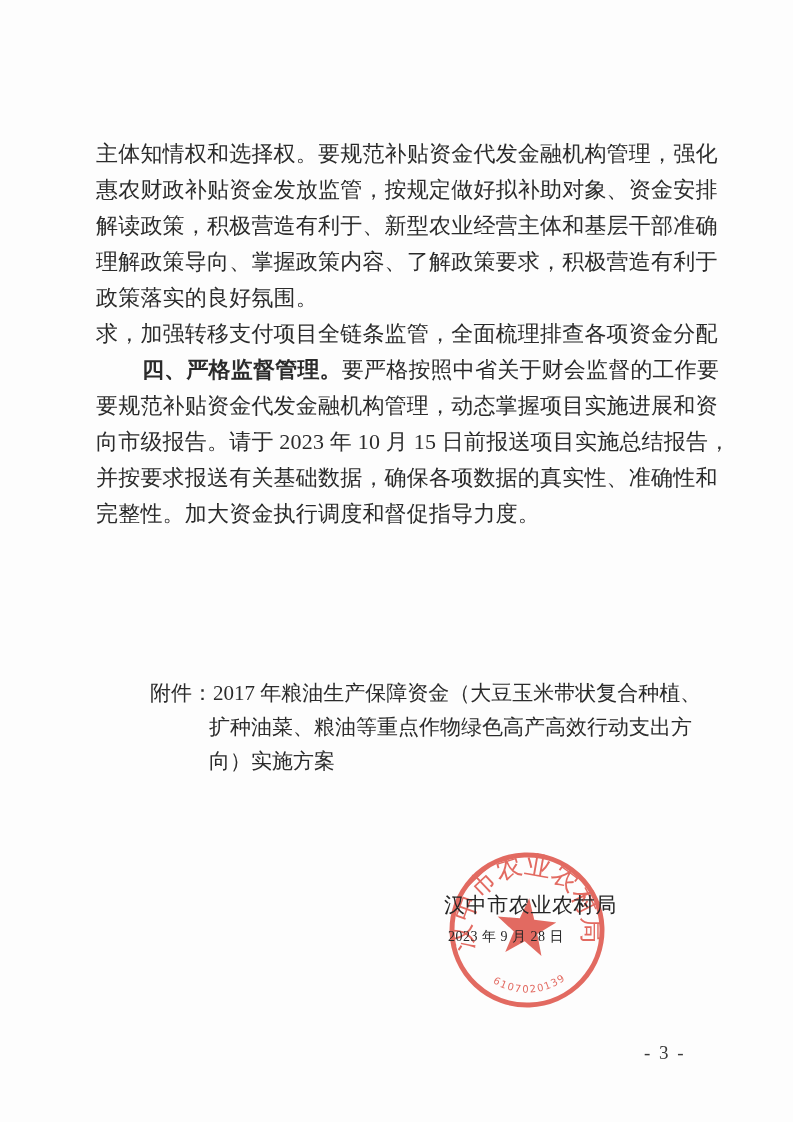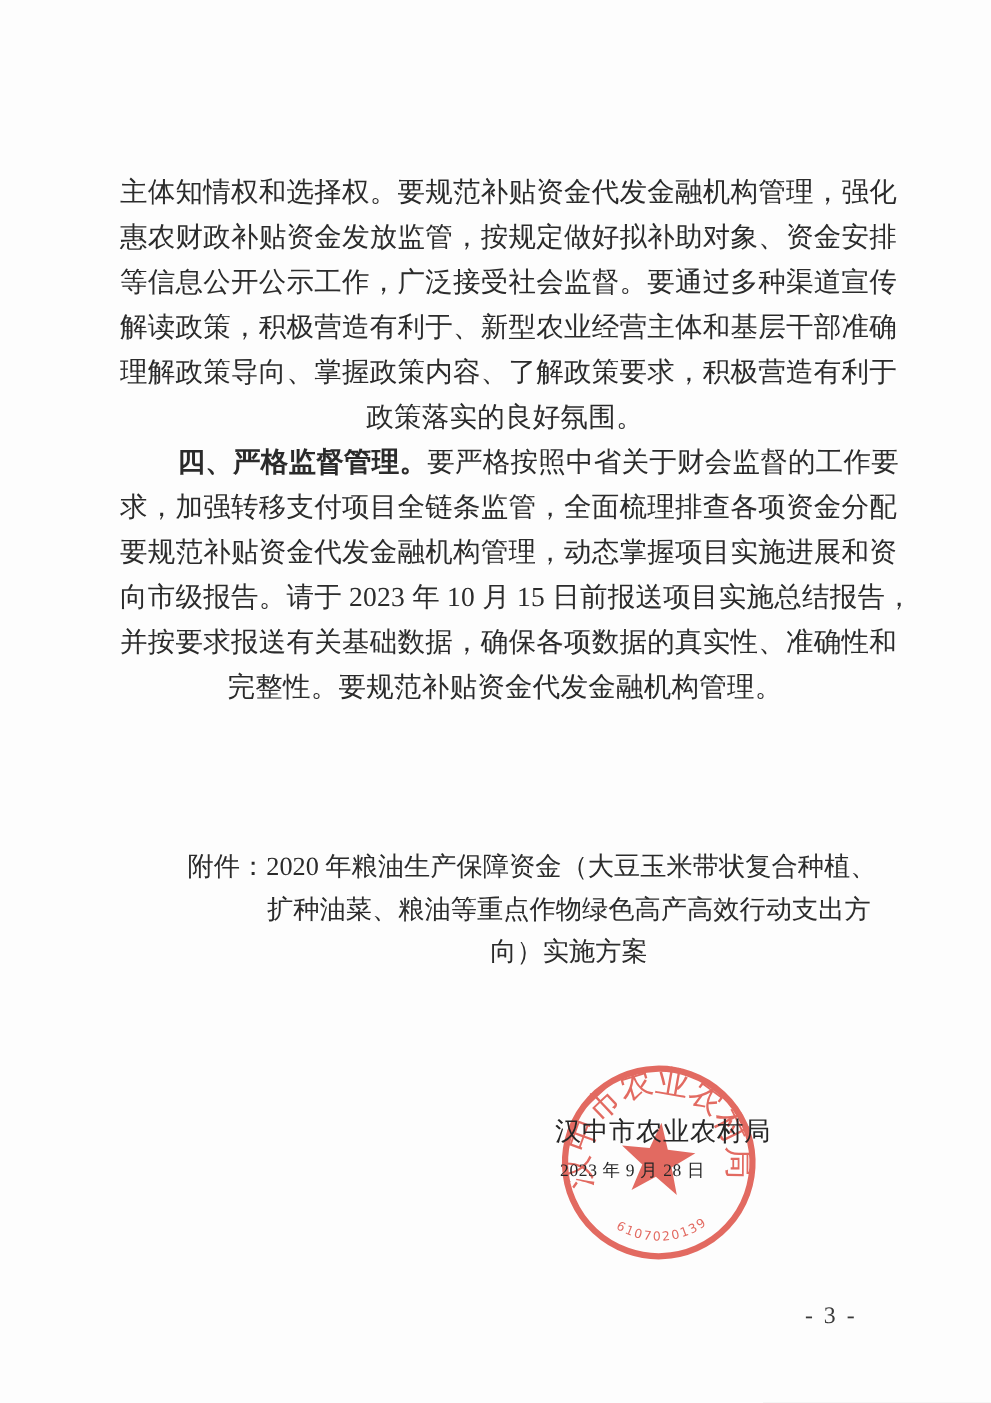--- a/index.html
+++ b/index.html
@@ -6,21 +6,20 @@
   body{
     font-family:"Liberation Serif","DejaVu Serif",serif;
     background:#e8e8e8;
   }
   .page{
     position:relative;
     width:793px;height:1122px;
     background:#fdfdfd;
     overflow:hidden;
     color:#2b2b2b;
-    text-align:center;
   }
   .bodytext{
     position:absolute;
     left:96px;top:136px;
     width:616px;
     font-size:22px;
   }
   .line{
     height:36px;line-height:36px;
     white-space:nowrap;
@@ -62,35 +61,34 @@
   }
 </style>
 </head>
 <body>
 
 <div class="page">
 
   <div class="bodytext">
     <div class="line">主体知情权和选择权。要规范补贴资金代发金融机构管理，强化</div>
     <div class="line">惠农财政补贴资金发放监管，按规定做好拟补助对象、资金安排</div>
-    <div class="line">等信息公开公示工作，广泛接受社会监督。要通过多种渠道宣传</div>
     <div class="line">解读政策，积极营造有利于、新型农业经营主体和基层干部准确</div>
     <div class="line">理解政策导向、掌握政策内容、了解政策要求，积极营造有利于</div>
     <div class="line">政策落实的良好氛围。</div>
 
+    <div class="line">求，加强转移支付项目全链条监管，全面梳理排查各项资金分配</div>
     <div class="line"><span class="ind"></span><span class="bold">四、严格监督管理。</span><span>要严格按照中省关于财会监督的工作要</span></div>
-    <div class="line">求，加强转移支付项目全链条监管，全面梳理排查各项资金分配</div>
     <div class="line">要规范补贴资金代发金融机构管理，动态掌握项目实施进展和资</div>
     <div class="line">向市级报告。请于 2023 年 10 月 15 日前报送项目实施总结报告，</div>
     <div class="line">并按要求报送有关基础数据，确保各项数据的真实性、准确性和</div>
-    <div class="line">完整性。要规范补贴资金代发金融机构管理。</div>
+    <div class="line">完整性。加大资金执行调度和督促指导力度。</div>
   </div>
 
   <div class="attach">
-    <div class="aline"><span>附件：</span><span>2020 年粮油生产保障资金（大豆玉米带状复合种植、</span></div>
+    <div class="aline"><span>附件：</span><span>2017 年粮油生产保障资金（大豆玉米带状复合种植、</span></div>
     <div class="aline cont">扩种油菜、粮油等重点作物绿色高产高效行动支出方</div>
     <div class="aline cont">向）实施方案</div>
   </div>
 
   <svg class="seal" width="200" height="200" viewBox="0 0 200 200">
     <g transform="rotate(-2 97 100)">
       <circle cx="97" cy="100" r="75" fill="none" stroke="#dd4b40" stroke-width="5"></circle>
       <path id="sealTopArc" d="M 44.4 119.2 A 56 56 0 1 1 149.6 119.2" fill="none"></path>
       <path id="sealBottomArc" d="M 59.1 150.1 A 64 64 0 0 0 134.9 150.1" fill="none"></path>
       <text font-size="26" fill="#dd4b40" font-family="'Liberation Serif','DejaVu Serif',serif">

